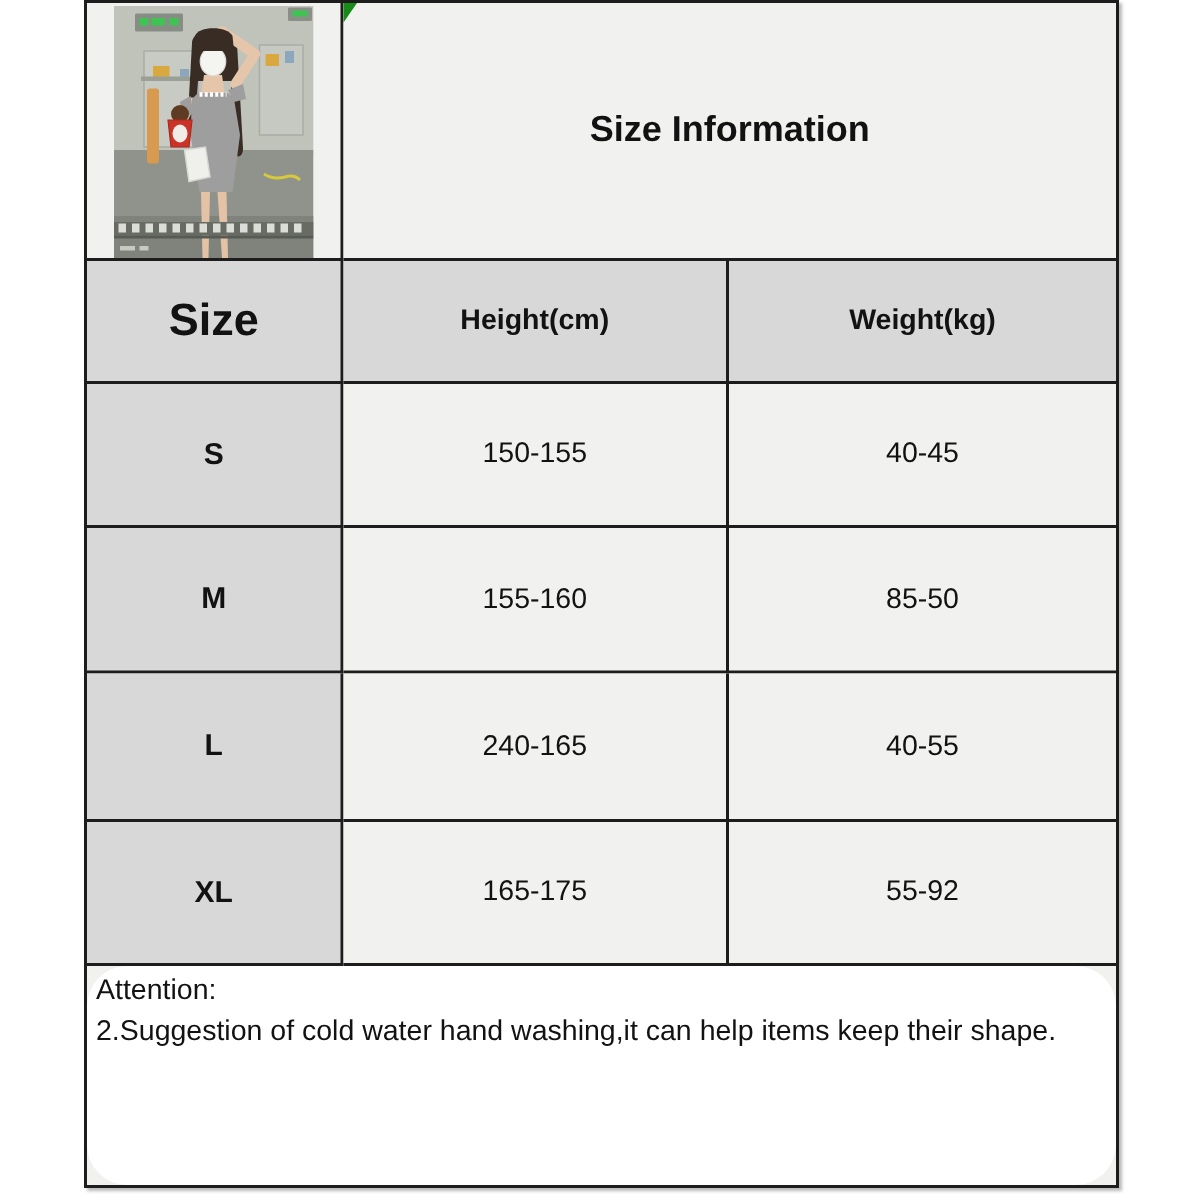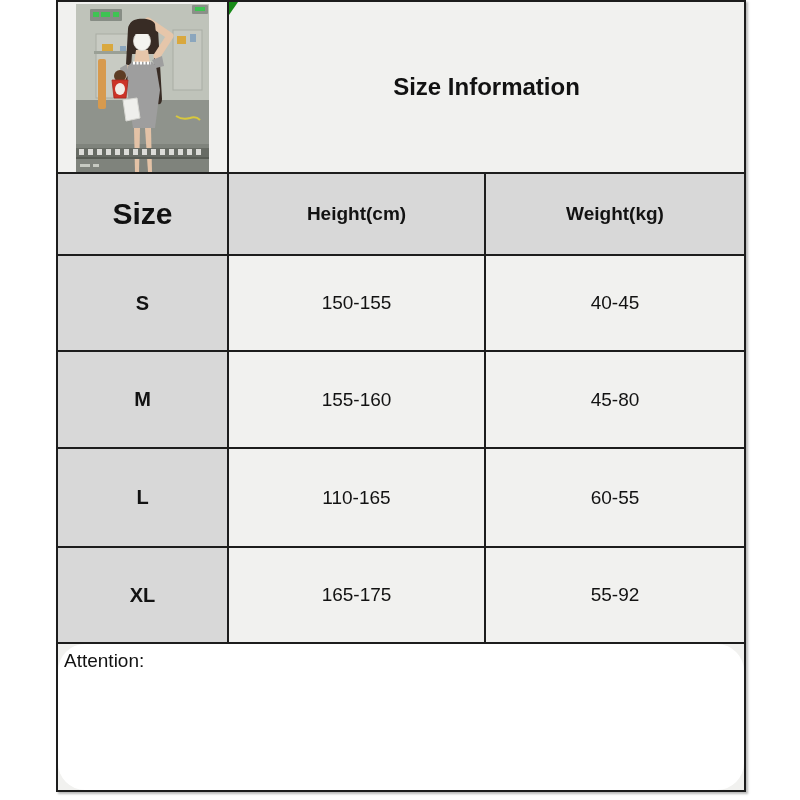--- a/index.html
+++ b/index.html
@@ -135,27 +135,28 @@
   <div class="cell size-head">Size</div>
   <div class="cell hdr">Height(cm)</div>
   <div class="cell hdr no-r">Weight(kg)</div>
 
   <div class="cell size-label">S</div>
   <div class="cell val">150-155</div>
   <div class="cell val no-r">40-45</div>
 
   <div class="cell size-label">M</div>
   <div class="cell val">155-160</div>
-  <div class="cell val no-r">45-80</div>
+  <div class="cell val no-r">85-50</div>
 
   <div class="cell size-label">L</div>
-  <div class="cell val">110-165</div>
-  <div class="cell val no-r">60-55</div>
+  <div class="cell val">240-165</div>
+  <div class="cell val no-r">40-55</div>
 
   <div class="cell size-label">XL</div>
   <div class="cell val">165-175</div>
   <div class="cell val no-r">55-92</div>
 
   <div class="cell attention no-r no-b">
     <p>Attention:</p>
+    <p>2.Suggestion of cold water hand washing,it can help items keep their shape.</p>
   </div>
 
 </div>
 
 </body></html>

